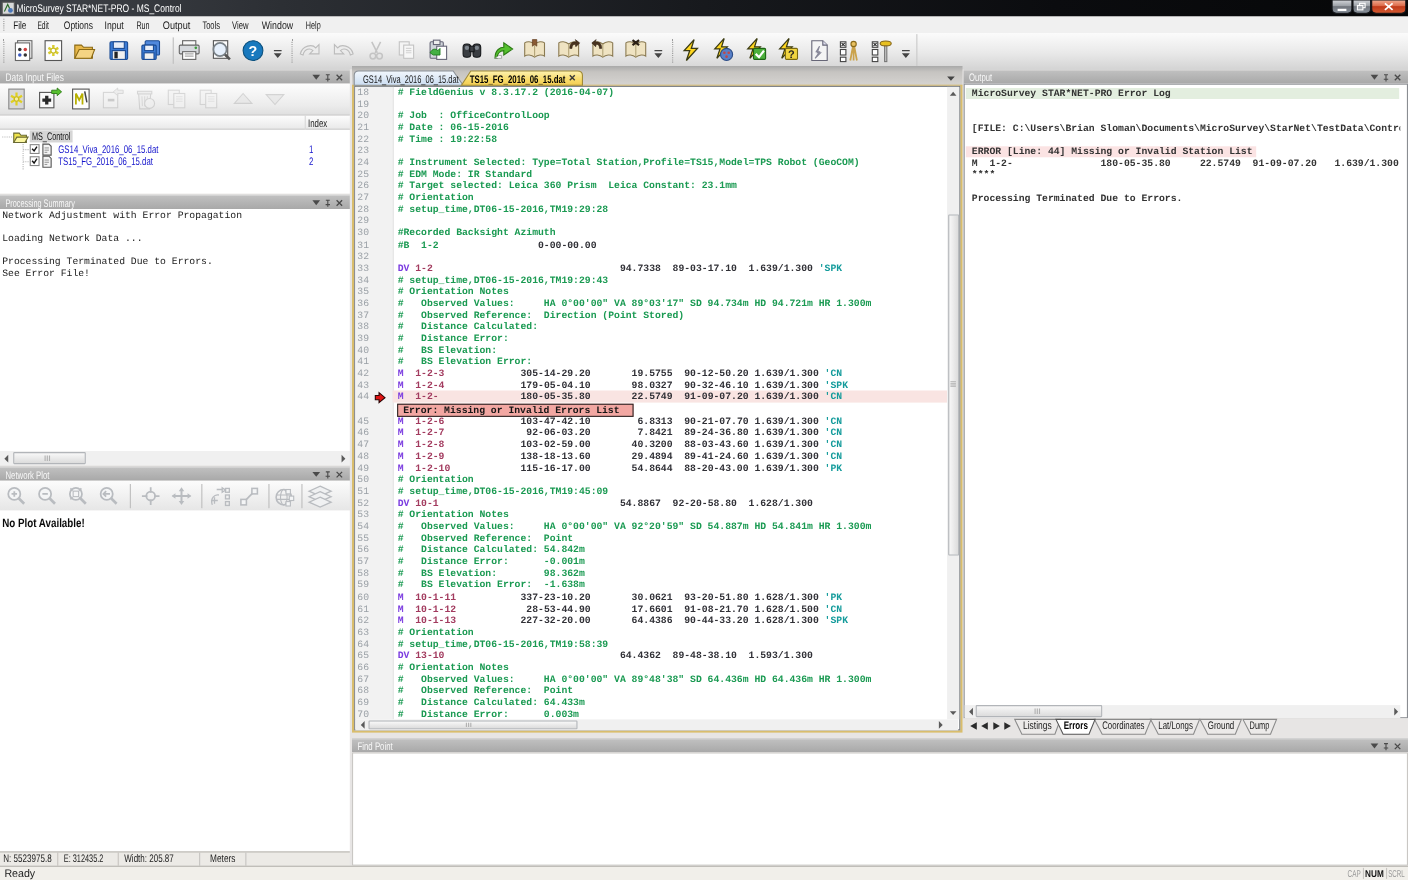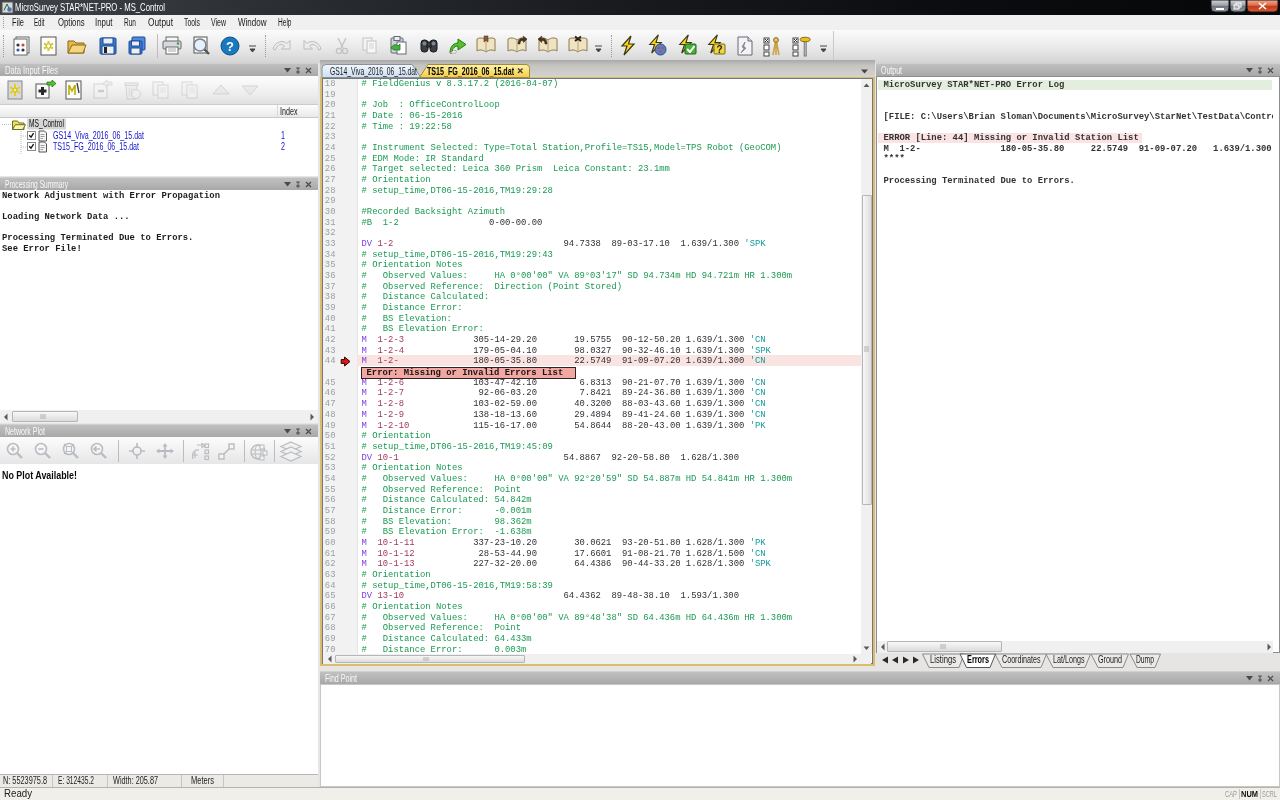--- a/index.html
+++ b/index.html
@@ -8,33 +8,33 @@
 svg{position:absolute;overflow:visible}
 #title{left:0;top:0;width:1280px;height:15px;background:linear-gradient(to right,#404349 0%,#2c2f34 20%,#17191d 50%,#0b0c0f 75%,#060708 100%)}
 #menu{left:0;top:15px;width:1280px;height:15px;background:#f0f0f0}
 #tbar{left:0;top:30px;width:1280px;height:33px;background:linear-gradient(#fbfbfb,#e9e9e9 55%,#d4d4d4)}
 .tsep{position:absolute;top:34px;height:24px;width:1px;background:#bdbdbd}
 .grip{position:absolute;top:35px;height:22px;width:2px;border-left:1px dotted #9a9a9a}
 .phead{position:absolute;height:13px;background:linear-gradient(#c0c0c0,#a8a8a8);border-top:1px solid #d0d0d0}
 #dif-tools{left:0;top:76px;width:318px;height:28px;background:linear-gradient(#fdfdfd,#ececec 70%,#e0e0e0)}
 #dif-colh{left:0;top:104px;width:318px;height:14px;background:linear-gradient(#fdfdfd,#e9e9e9);border-bottom:1px solid #c8c8c8;border-top:1px solid #cccccc}
 #dif-tree{left:0;top:118px;width:318px;height:58px;background:#fff}
-#ps-text{left:2px;top:190.5px;width:315px;font-family:"Liberation Mono", monospace;font-size:8.87px;line-height:10.67px;font-weight:bold;color:#1c1c1c;white-space:pre}
+#ps-text{left:2px;top:190.5px;width:315px;font-family:"Liberation Mono", monospace;font-size:8.87px;line-height:10.67px;font-weight:normal;color:#1c1c1c;white-space:pre}
 .sb{position:absolute;background:#f0f0f0}
 .sbthumb{position:absolute;background:linear-gradient(to right,#f8f8f8,#dcdcdc);border:1px solid #b2b5b9;border-radius:1px}
 .sbthumbh{position:absolute;background:linear-gradient(#f8f8f8,#dcdcdc);border:1px solid #b2b5b9;border-radius:1px}
 #np-tools{left:0;top:437px;width:318px;height:27px;background:linear-gradient(#fcfcfc,#e6e6e6)}
 #np-cells{left:0;top:774px;width:318px;height:13px;background:#eceae6;border-top:1px solid #b9b7b2}
 #np-cells .cell{position:absolute;top:0;height:13px;border-right:1px solid #c6c4c0}
 #tabbar{left:320px;top:60px;width:555px;height:18px;background:linear-gradient(#a9a9a9,#c6c4c1 30%,#d6d4d1)}
 #edgold{left:320px;top:77px;width:555px;height:589px;background:#d9bd6c}
 #edwrap{left:322px;top:78px;width:551px;height:586px;background:#fff;border:1px solid #74787e}
 #gutter{left:323px;top:79px;width:35px;height:575px;background:#f2f2f2;border-right:1px solid #e4e4e4}
 #gutnum{position:absolute;left:322px;top:79.0px;width:13.5px;text-align:right;font-family:"Liberation Mono", monospace;font-size:8.87px;line-height:10.67px;color:#9aa0a6;white-space:pre}
-#code{position:absolute;left:361.5px;top:79.0px;font-family:"Liberation Mono", monospace;font-size:8.87px;line-height:10.67px;font-weight:normal;color:#2f2f2f;white-space:pre;letter-spacing:0}
+#code{position:absolute;left:361.5px;top:79.0px;font-family:"Liberation Mono", monospace;font-size:8.87px;line-height:10.67px;font-weight:bold;color:#2f2f2f;white-space:pre;letter-spacing:0}
 #code .c{color:#1a9a52}
 #code .k{color:#7b3ce0}
 #code .s{color:#a23a5e}
 #code .n{color:#303036}
 #code .t{color:#139b9b}
 #row44{left:357px;top:355.4px;width:504px;height:11px;background:#f9e4e2}
 #errbox{position:absolute;left:361px;top:367.2px;width:215px;height:11.8px;background:#f2a7a2;border:1px solid #2c2424;color:#141414;font-family:"Liberation Mono", monospace;font-weight:bold;font-size:8.87px;line-height:10.5px;white-space:pre}
 #out-text{position:absolute;left:6.5px;top:2.5px;font-family:"Liberation Mono", monospace;font-size:8.87px;line-height:10.67px;font-weight:bold;color:#333;white-space:pre}
 .hl-green{position:absolute;left:878px;top:79.7px;width:394px;height:10.3px;background:#e3eedf}
 .hl-pink{position:absolute;left:878px;top:133px;width:264px;height:10.3px;background:#fbe3e3}

